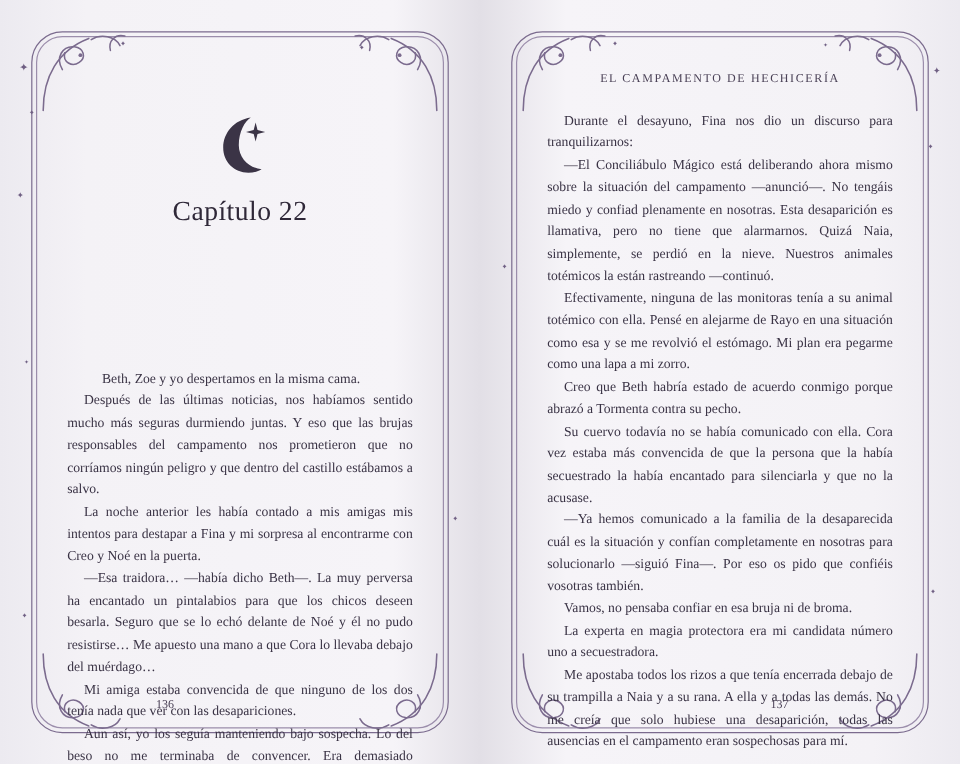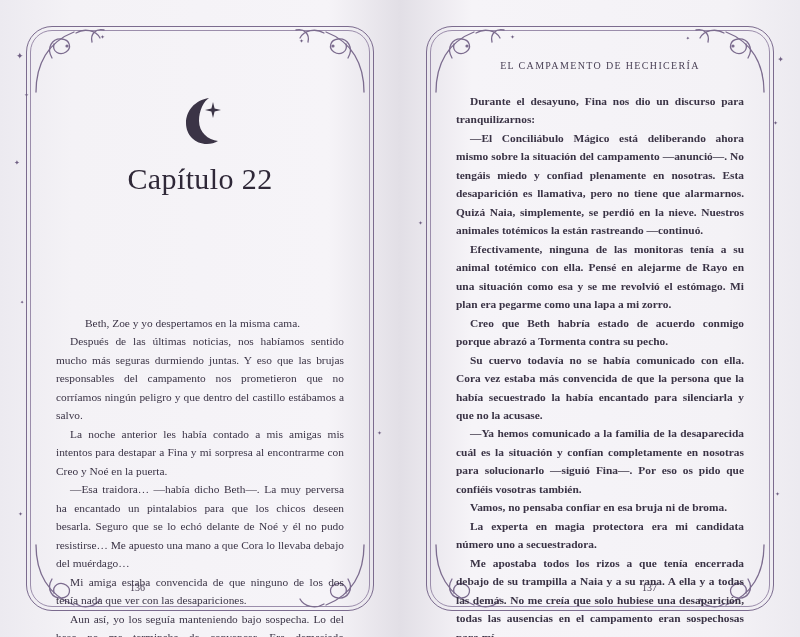--- a/index.html
+++ b/index.html
@@ -79,21 +79,21 @@
   }
   
   .moon-emblem {
     width: 100%;
     text-align: center;
     margin-top: 34px;
     margin-bottom: 10px;
   }
   .chapter-title {
     text-align: center;
-    font-size: 30px;
+    font-size: 23px;
     letter-spacing: 0.4px;
     color: #2f2838;
     margin-top: 2px;
     font-family: "Liberation Serif", serif;
   }
   .body-text {
     margin-top: 118px;
     font-size: 11.4px;
     line-height: 1.62;
     text-align: justify;
@@ -124,21 +124,20 @@
     position: absolute;
     left: 56px;
     right: 56px;
     top: 92px;
     bottom: 70px;
     font-size: 11.4px;
     line-height: 1.62;
     text-align: justify;
     color: #3a3345;
     hyphens: auto;
-    font-weight: bold;
   }
   .content-right p {
     margin: 0;
     text-indent: 14px;
   }
   .content-right p.first {
     text-indent: 14px;
   }
   .folio {
     position: absolute;

